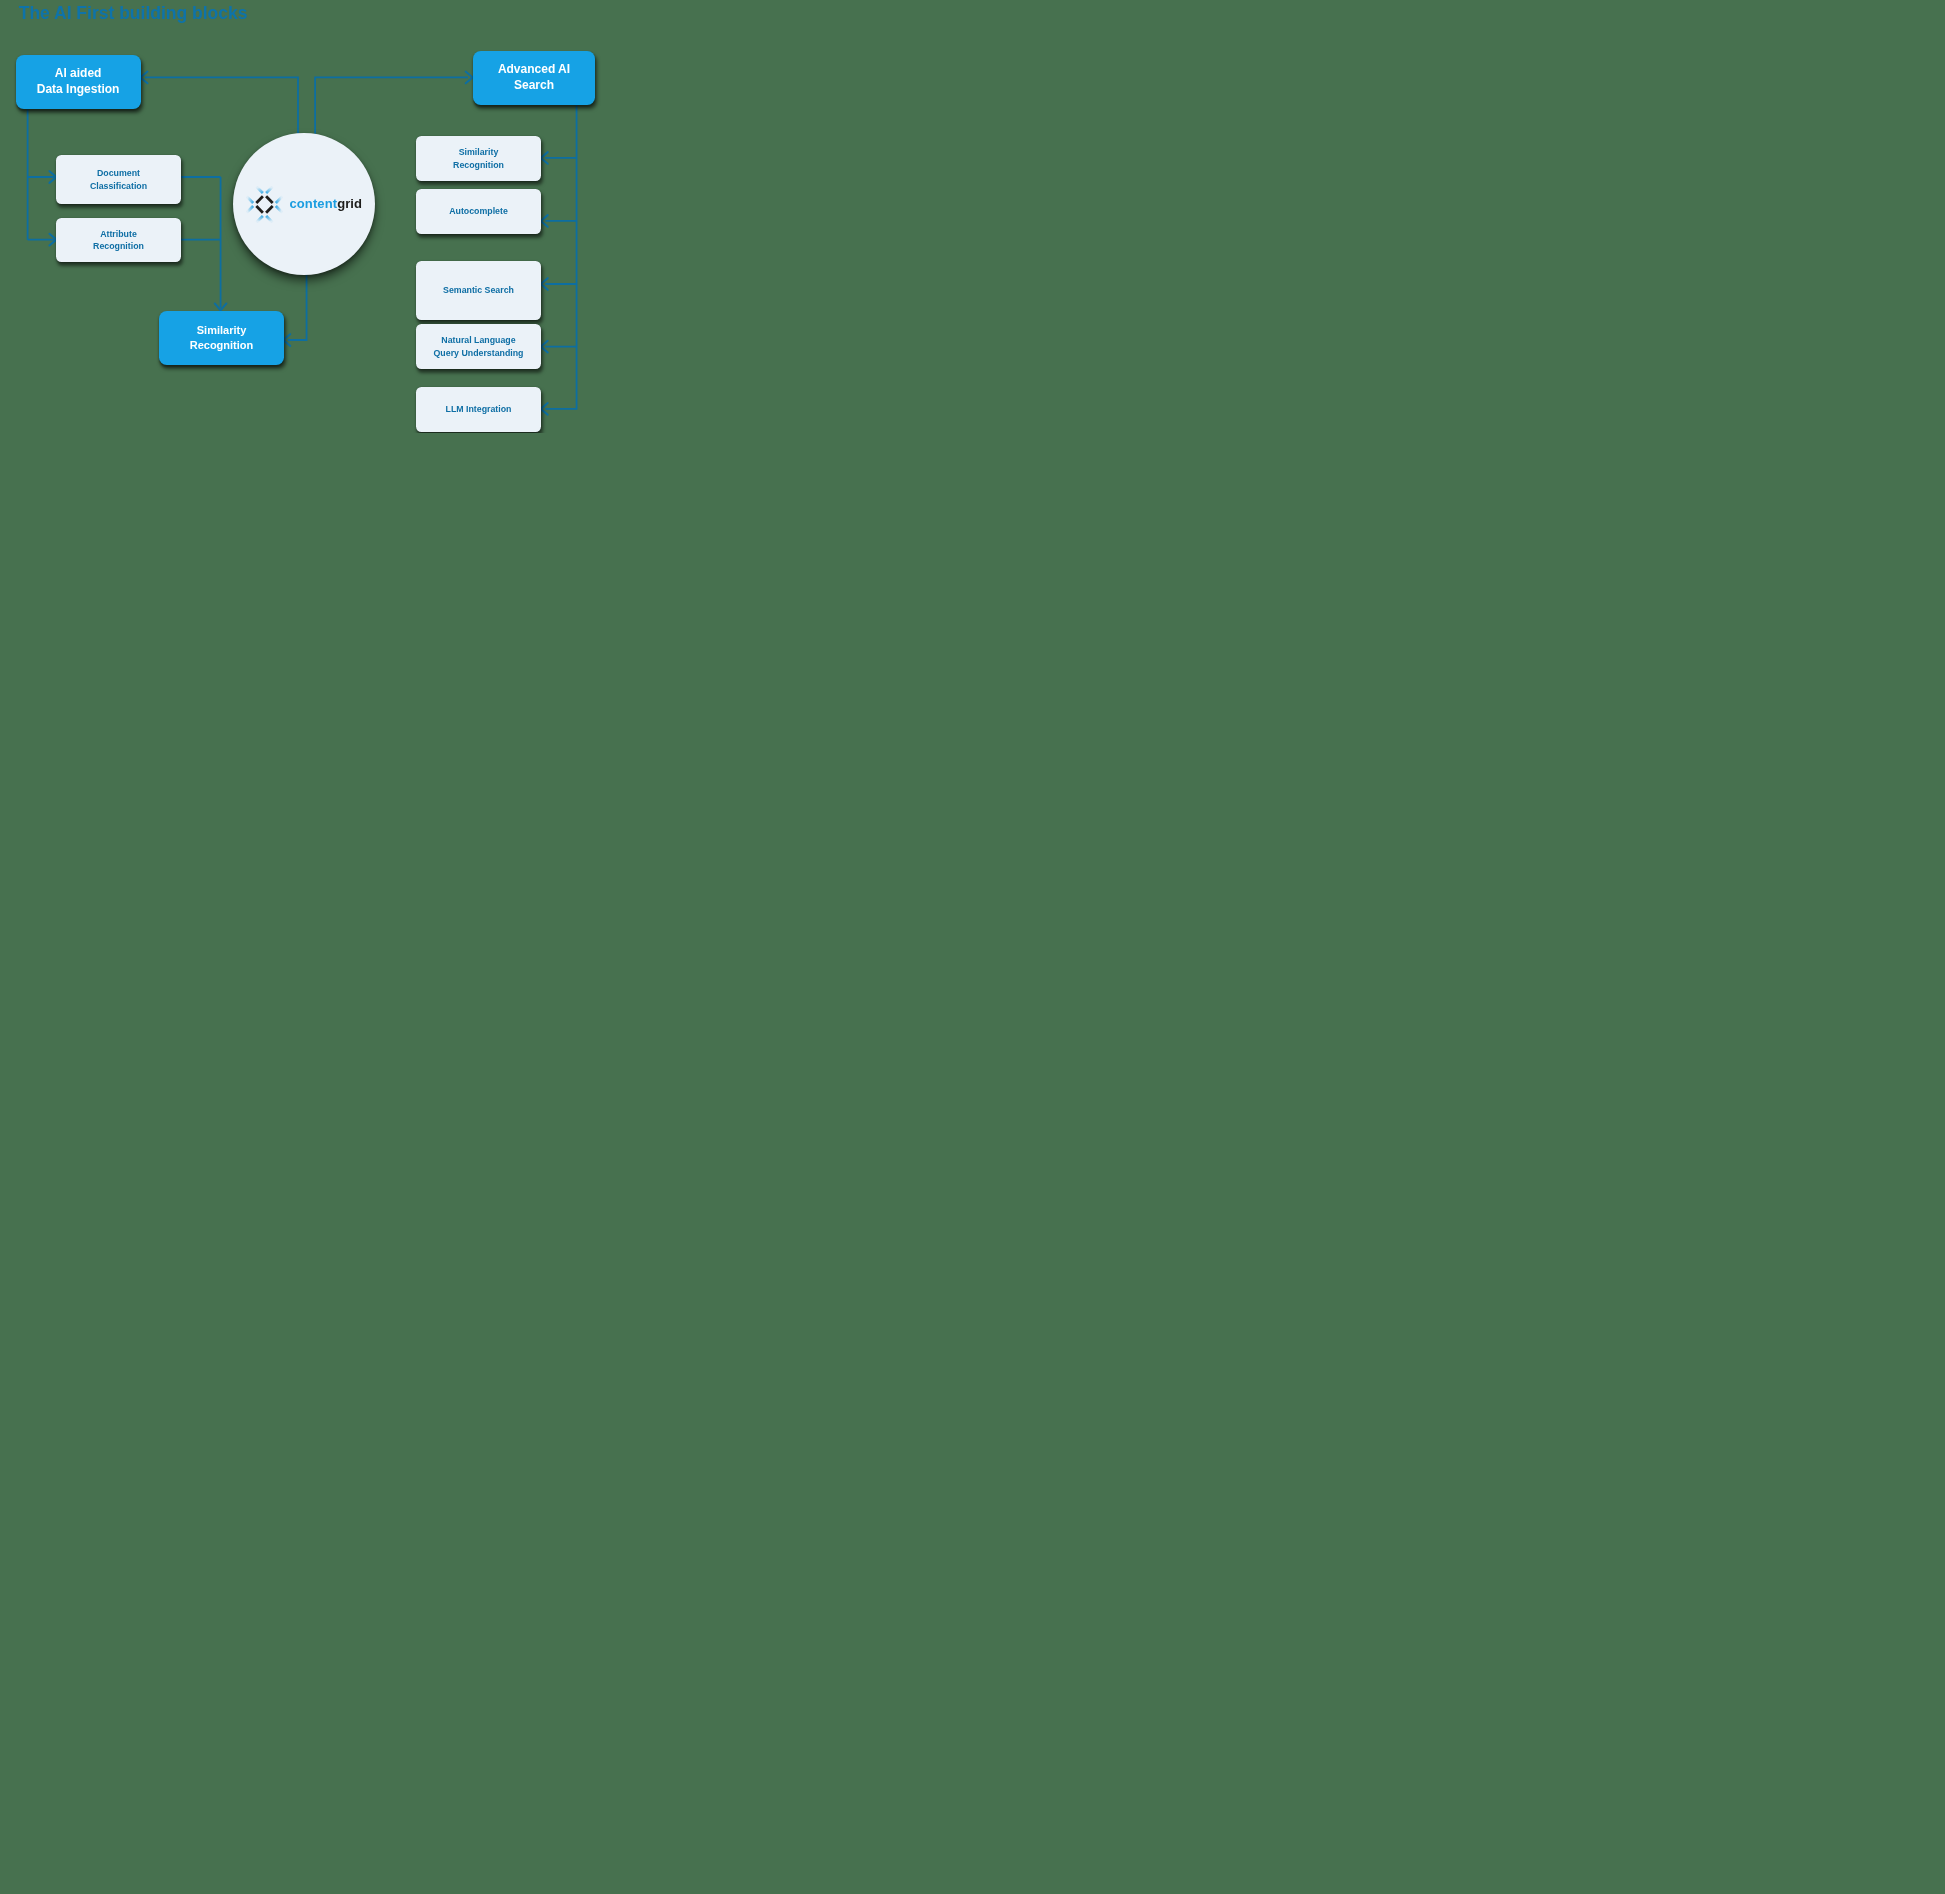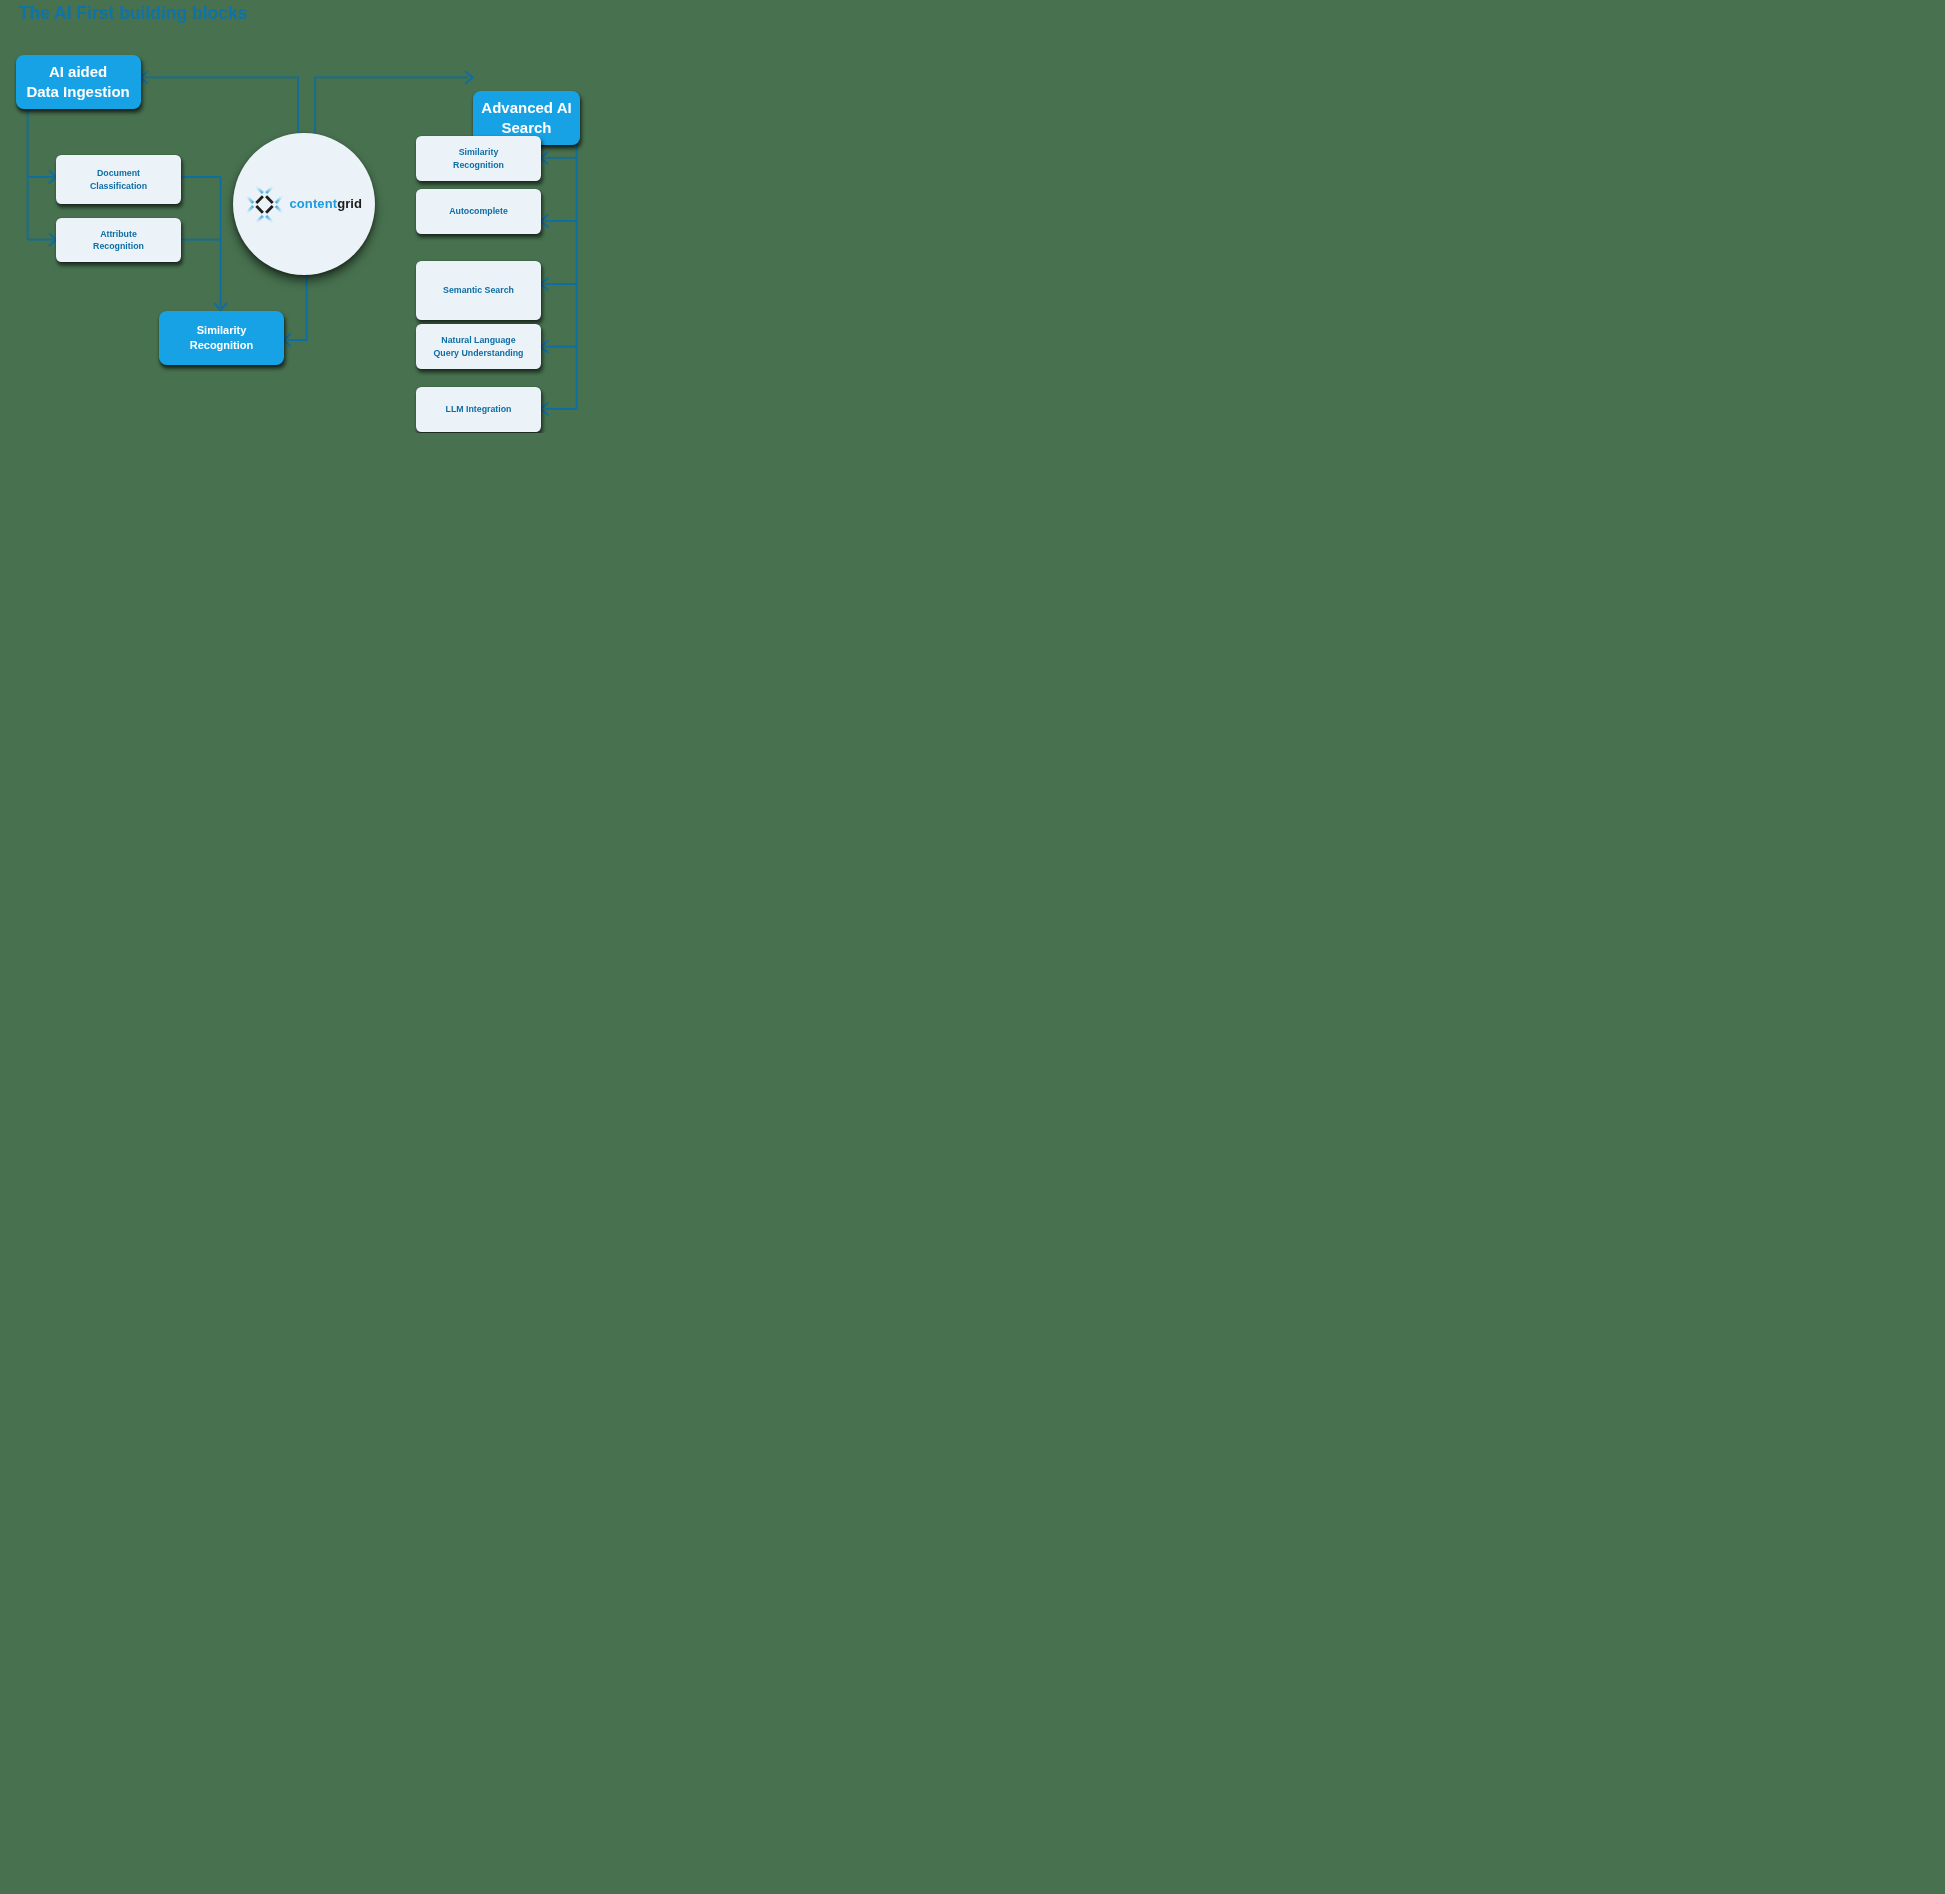--- a/index.html
+++ b/index.html
@@ -34,21 +34,21 @@
   .node{
     position:absolute;
     display:flex;align-items:center;justify-content:center;text-align:center;
     white-space:pre-line;
     box-sizing:border-box;
   }
   .node.blue{
     background:var(--accent_blue);
     color:var(--box_text_white);
     border-radius:7.8px;
-    font-size:15px;font-weight:700;line-height:1.32;
+    font-size:12px;font-weight:700;line-height:1.32;
     box-shadow:1.9px 3.5px 3.9px rgba(0,0,0,0.52), 0 1.2px 1.9px rgba(0,0,0,0.30);
   }
   .node.panel{
     background:var(--panel_fill);
     color:var(--panel_text);
     border-radius:5.4px;
     font-size:8.8px;font-weight:700;line-height:1.38;
     box-shadow:1.9px 3.1px 3.5px rgba(0,0,0,0.50), 0 0.8px 1.6px rgba(0,0,0,0.28);
   }
   .hub{
@@ -98,21 +98,21 @@
     <path class="head" d="M 1408 391 L 1390 406 L 1408 421"></path>
     <path class="head" d="M 1408 553 L 1390 568 L 1408 583"></path>
     <path class="head" d="M 1408 715 L 1390 730 L 1408 745"></path>
     <path class="head" d="M 1408 876 L 1390 891 L 1408 906"></path>
     <path class="head" d="M 1408 1036 L 1390 1051 L 1408 1066"></path>
   </svg>
 
   <div class="node blue" style="left:15.6px;top:55px;width:125px;height:54px;">AI aided
 Data Ingestion</div>
 
-  <div class="node blue" style="left:473px;top:51px;width:107px;height:54px;margin-top:40px;">Advanced AI
+  <div class="node blue" style="left:473px;top:51px;width:122px;height:54px;">Advanced AI
 Search</div>
 
   <div class="node blue" style="left:159px;top:311px;width:125px;height:54px;font-size:11px;">Similarity
 Recognition</div>
 
   <div class="node panel" style="left:56px;top:155px;width:125px;height:49px;">Document
 Classification</div>
 
   <div class="node panel" style="left:56px;top:218px;width:125px;height:44px;">Attribute
 Recognition</div>

